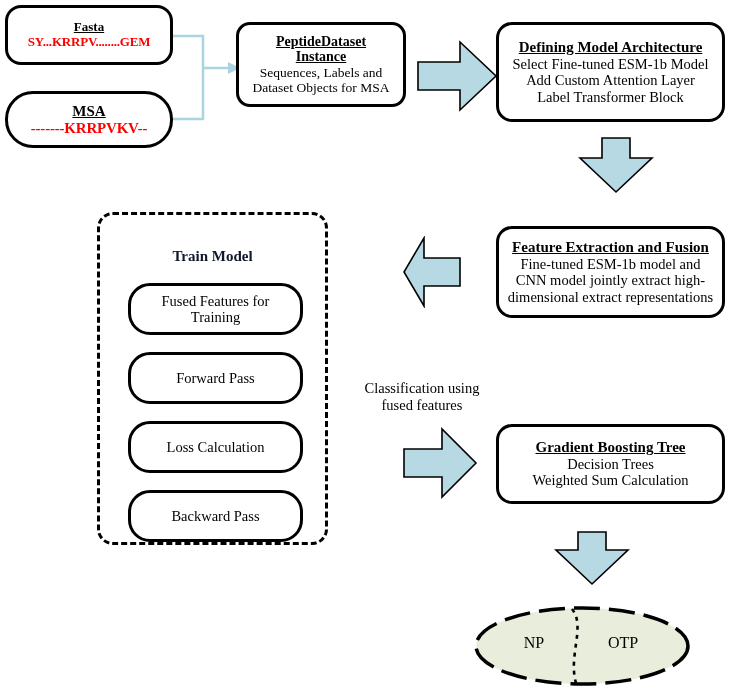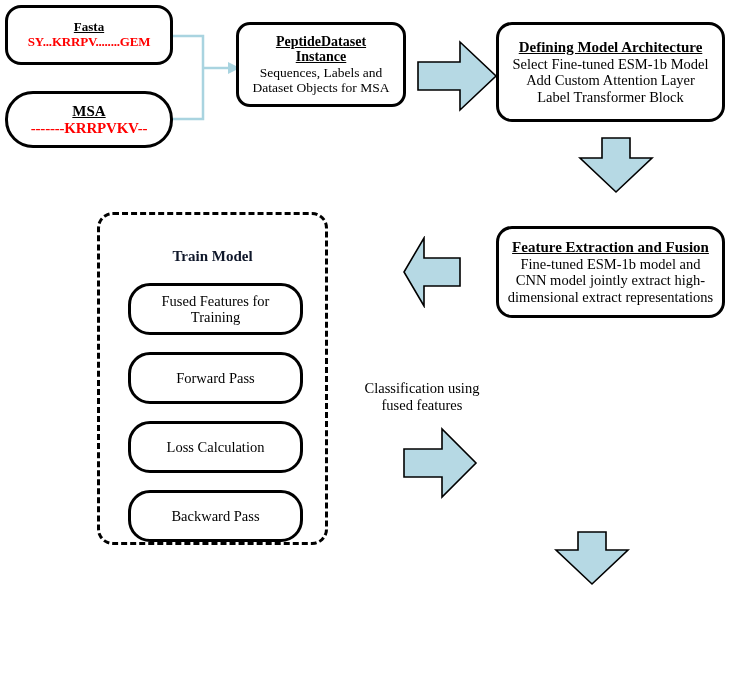--- a/index.html
+++ b/index.html
@@ -217,19 +217,32 @@
 
   <div id="classification-label">
     <div>Classification using</div>
     <div>fused features</div>
   </div>
 
   <svg class="blockarrow" id="arrow-right-2" style="left:402px; top:427px;" width="76" height="72" viewBox="0 0 76 72" xmlns="http://www.w3.org/2000/svg">
     <polygon points="2,22 40,22 40,2 74,36 40,70 40,50 2,50" fill="#b6d9e4" stroke="#000000" stroke-width="1.6" stroke-linejoin="miter"></polygon>
   </svg>
 
+  <div class="node" id="gbt-box">
+    <div class="title">Gradient Boosting Tree</div>
+    <div class="line">Decision Trees</div>
+    <div class="line">Weighted Sum Calculation</div>
+  </div>
 
   <svg class="blockarrow" id="arrow-down-2" style="left:552px; top:530px;" width="80" height="56" viewBox="0 0 80 56" xmlns="http://www.w3.org/2000/svg">
     <polygon points="26,2 54,2 54,20 76,20 40,54 4,20 26,20" fill="#b6d9e4" stroke="#000000" stroke-width="1.6" stroke-linejoin="miter"></polygon>
   </svg>
 
+  <div id="result-ellipse-wrap">
+    <svg width="224" height="85" viewBox="0 0 224 85" xmlns="http://www.w3.org/2000/svg">
+      <ellipse cx="110" cy="42" rx="106" ry="38" fill="#e9eedc" stroke="#000000" stroke-width="3.5" stroke-dasharray="26 9"></ellipse>
+      <path d="M100,5 C114,22 96,52 104,79" fill="none" stroke="#000000" stroke-width="2.6" stroke-dasharray="4 5"></path>
+    </svg>
+    <div class="ellipse-label" id="label-np">NP</div>
+    <div class="ellipse-label" id="label-otp">OTP</div>
+  </div>
 
 </div>
 
 </body></html>

